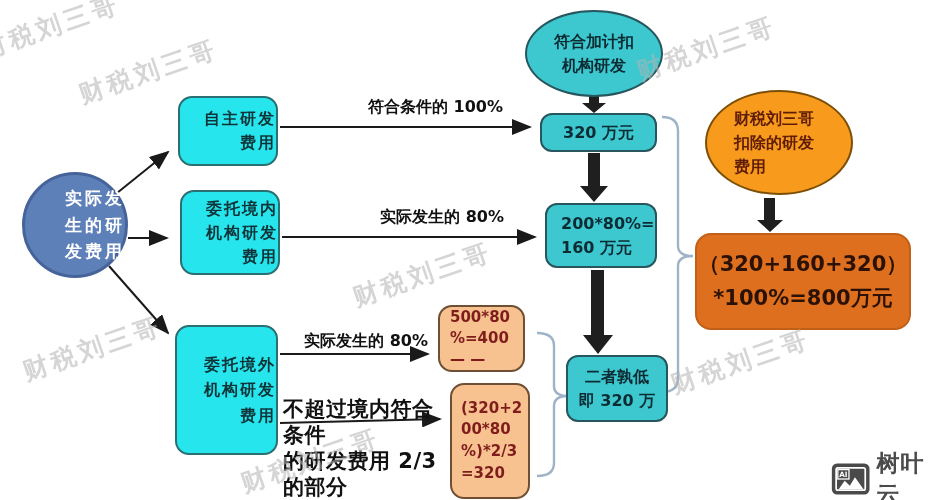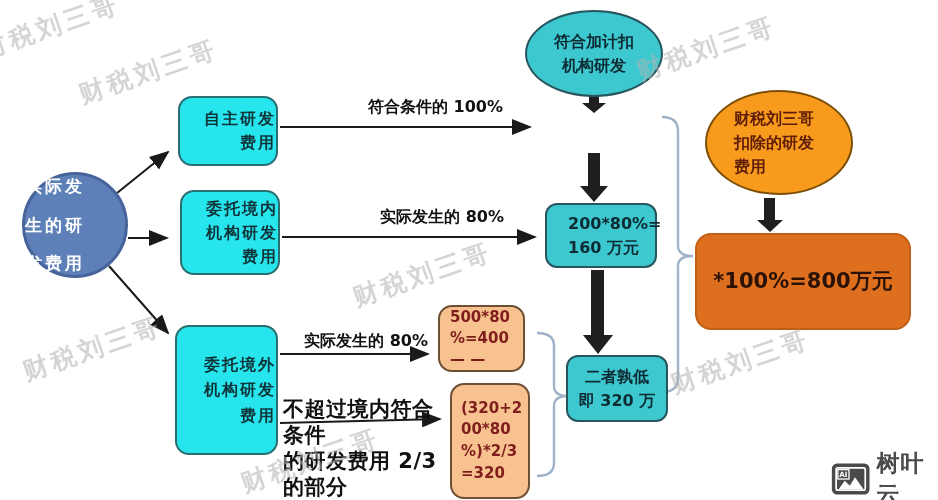--- a/index.html
+++ b/index.html
@@ -24,32 +24,32 @@
     color:#0d2b33;font-size:16px;line-height:1.5;
   }
   
   .peach{
     background:#F7C28F;border:2px solid #6e4f33;border-radius:14px;
     color:#7f1d1d;font-size:15px;line-height:1.4;padding-left:10px;text-align:left;
   }
   #source{
     left:22px;top:172px;width:106px;height:106px;border-radius:50%;
     background:#5E80B8;border:3px solid #46639a;color:#ffffff;
-    font-size:17px;line-height:1.55;letter-spacing:3px;text-align:left;gap:12px;
+    font-size:17px;line-height:1.55;letter-spacing:3px;text-align:right;
   }
   #self-rd{left:178px;top:96px;width:100px;height:70px;}
   #domestic-rd{left:180px;top:190px;width:100px;height:85px;}
   #overseas-rd{left:175px;top:325px;width:103px;height:130px;line-height:1.6;}
   #qualified{
     left:525px;top:10px;width:138px;height:87px;border-radius:50%;
     background:#3DC8CF;border:2px solid #27565e;color:#0d2b33;
     font-size:16px;line-height:1.5;text-align:center;font-weight:bold;
   }
   #amount-320{left:540px;top:113px;width:117px;height:39px;text-align:center;}
-  #amount-160{left:545px;top:203px;width:112px;height:65px;padding-left:21px;text-align:left;}
+  #amount-160{left:545px;top:203px;width:112px;height:65px;padding-left:14px;text-align:left;}
   #lower{left:566px;top:355px;width:102px;height:67px;text-align:center;}
   #calc-500{left:438px;top:305px;width:87px;height:67px;}
   #calc-320{left:450px;top:383px;width:80px;height:116px;padding-left:9px;line-height:1.45;}
   #actual{
     left:705px;top:90px;width:148px;height:105px;border-radius:50%;
     background:#F89B1C;border:2px solid #7c4f07;color:#5f1d08;
     font-size:16px;line-height:1.5;padding-left:27px;text-align:left;
   }
   #result{
     left:695px;top:233px;width:216px;height:97px;
@@ -133,20 +133,23 @@
     <span>委托境外</span>
     <span>机构研发</span>
     <span>费用</span>
   </div>
 
   <div class="box" id="qualified">
     <span>符合加计扣</span>
     <span>机构研发</span>
   </div>
 
+  <div class="box teal" id="amount-320">
+    <span>320 万元</span>
+  </div>
 
   <div class="box teal" id="amount-160">
     <span>200*80%=</span>
     <span>160 万元</span>
   </div>
 
   <div class="box peach" id="calc-500">
     <span>500*80</span>
     <span>%=400</span>
     <span>— —</span>
@@ -164,20 +167,21 @@
     <span>即 320 万</span>
   </div>
 
   <div class="box" id="actual">
     <span>财税刘三哥</span>
     <span>扣除的研发</span>
     <span>费用</span>
   </div>
 
   <div class="box" id="result">
+    <span>（320+160+320）</span>
     <span>*100%=800万元</span>
   </div>
 
   <div class="edge-label" id="lbl-100">符合条件的 100%</div>
   <div class="edge-label" id="lbl-80a">实际发生的 80%</div>
   <div class="edge-label" id="lbl-80b">实际发生的 80%</div>
   <div class="edge-label" id="lbl-limit">
     <span>不超过境内符合条件</span><br>
     <span>的研发费用 2/3 的部分</span>
   </div>

